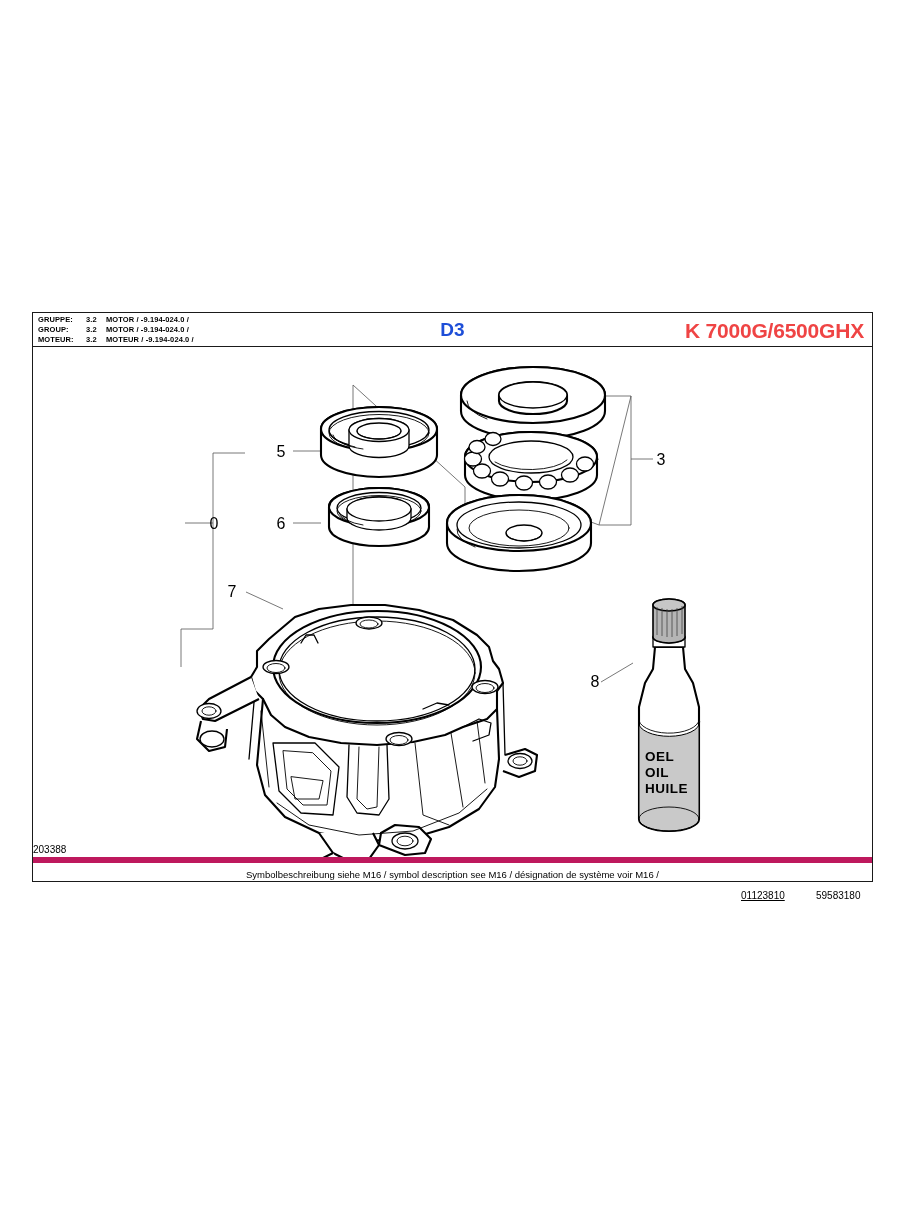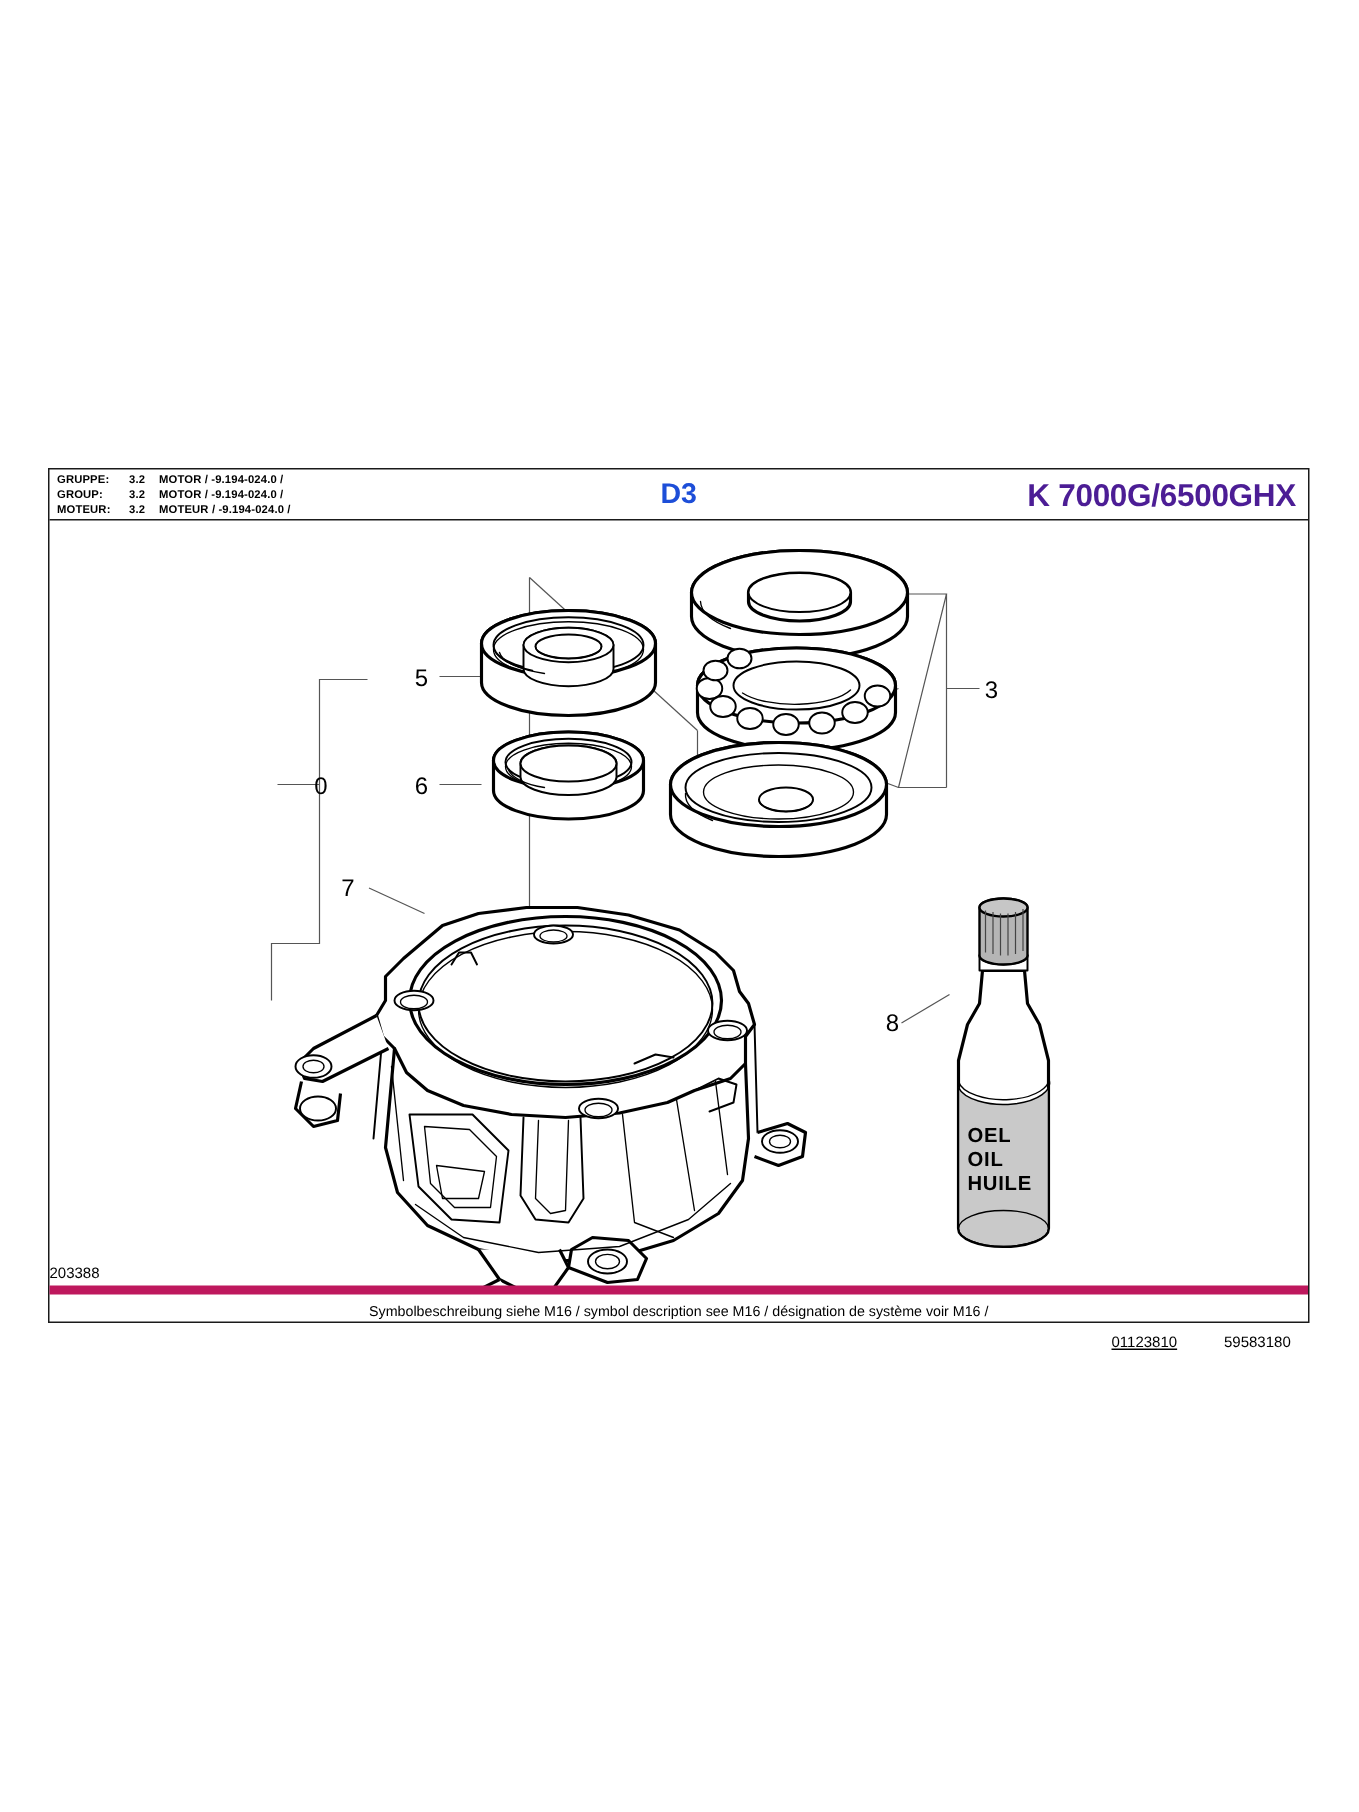--- a/index.html
+++ b/index.html
@@ -62,21 +62,21 @@
     line-height: 34px;
     color: #1d4ed8;
   }
   #model-code {
     position: absolute;
     right: 8px;
     top: 0;
     font-size: 21px;
     font-weight: bold;
     line-height: 36px;
-    color: #4c1d95;
+    color: #ef4444;
     letter-spacing: -0.2px;
   }
 
   
   #canvas {
     position: absolute;
     left: 0;
     top: 34px;
     width: 100%;
     height: 511px;

